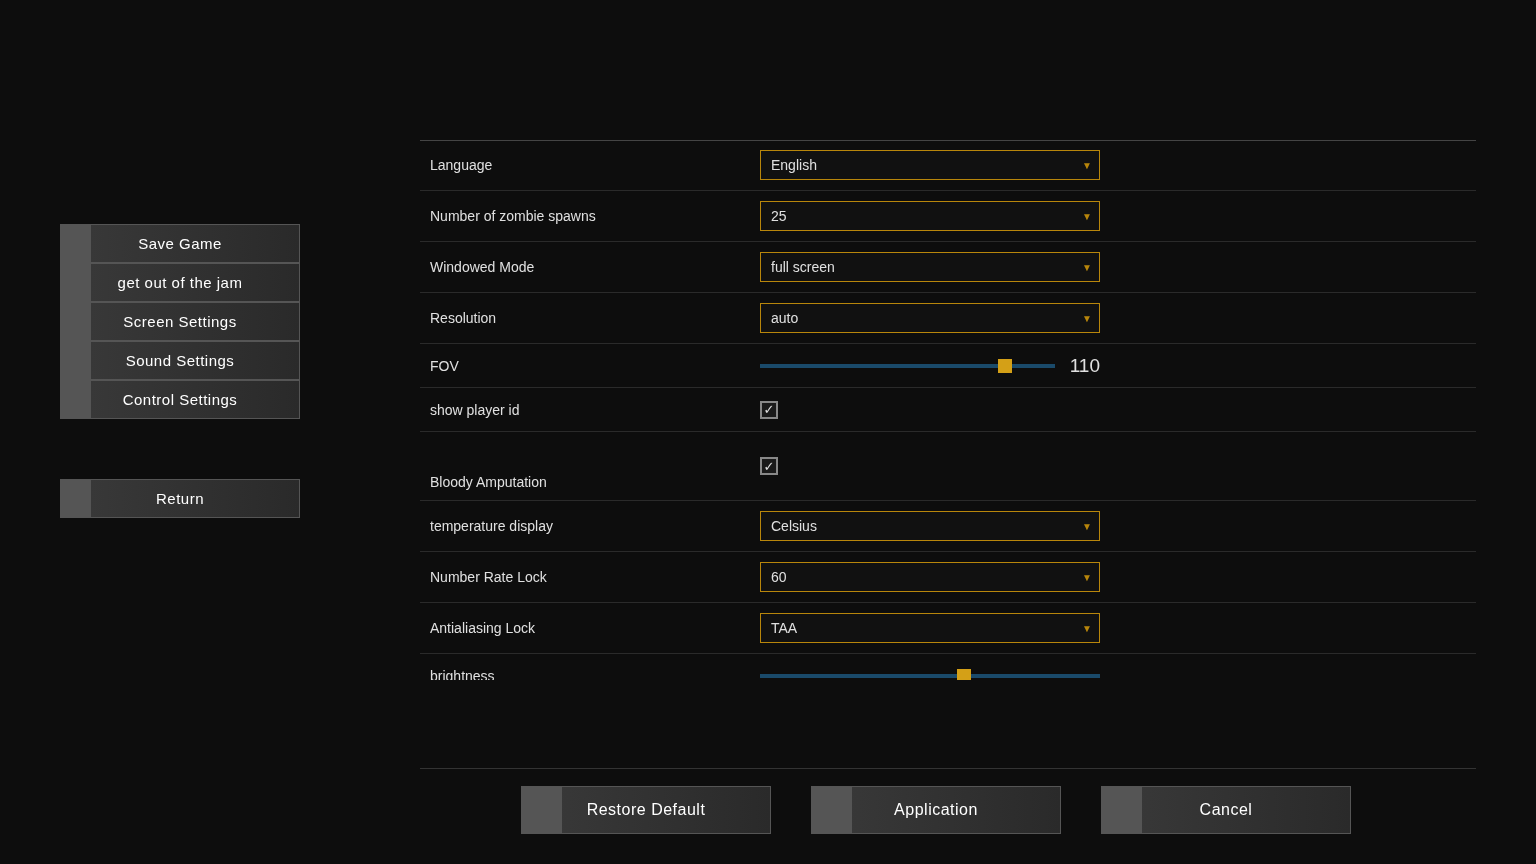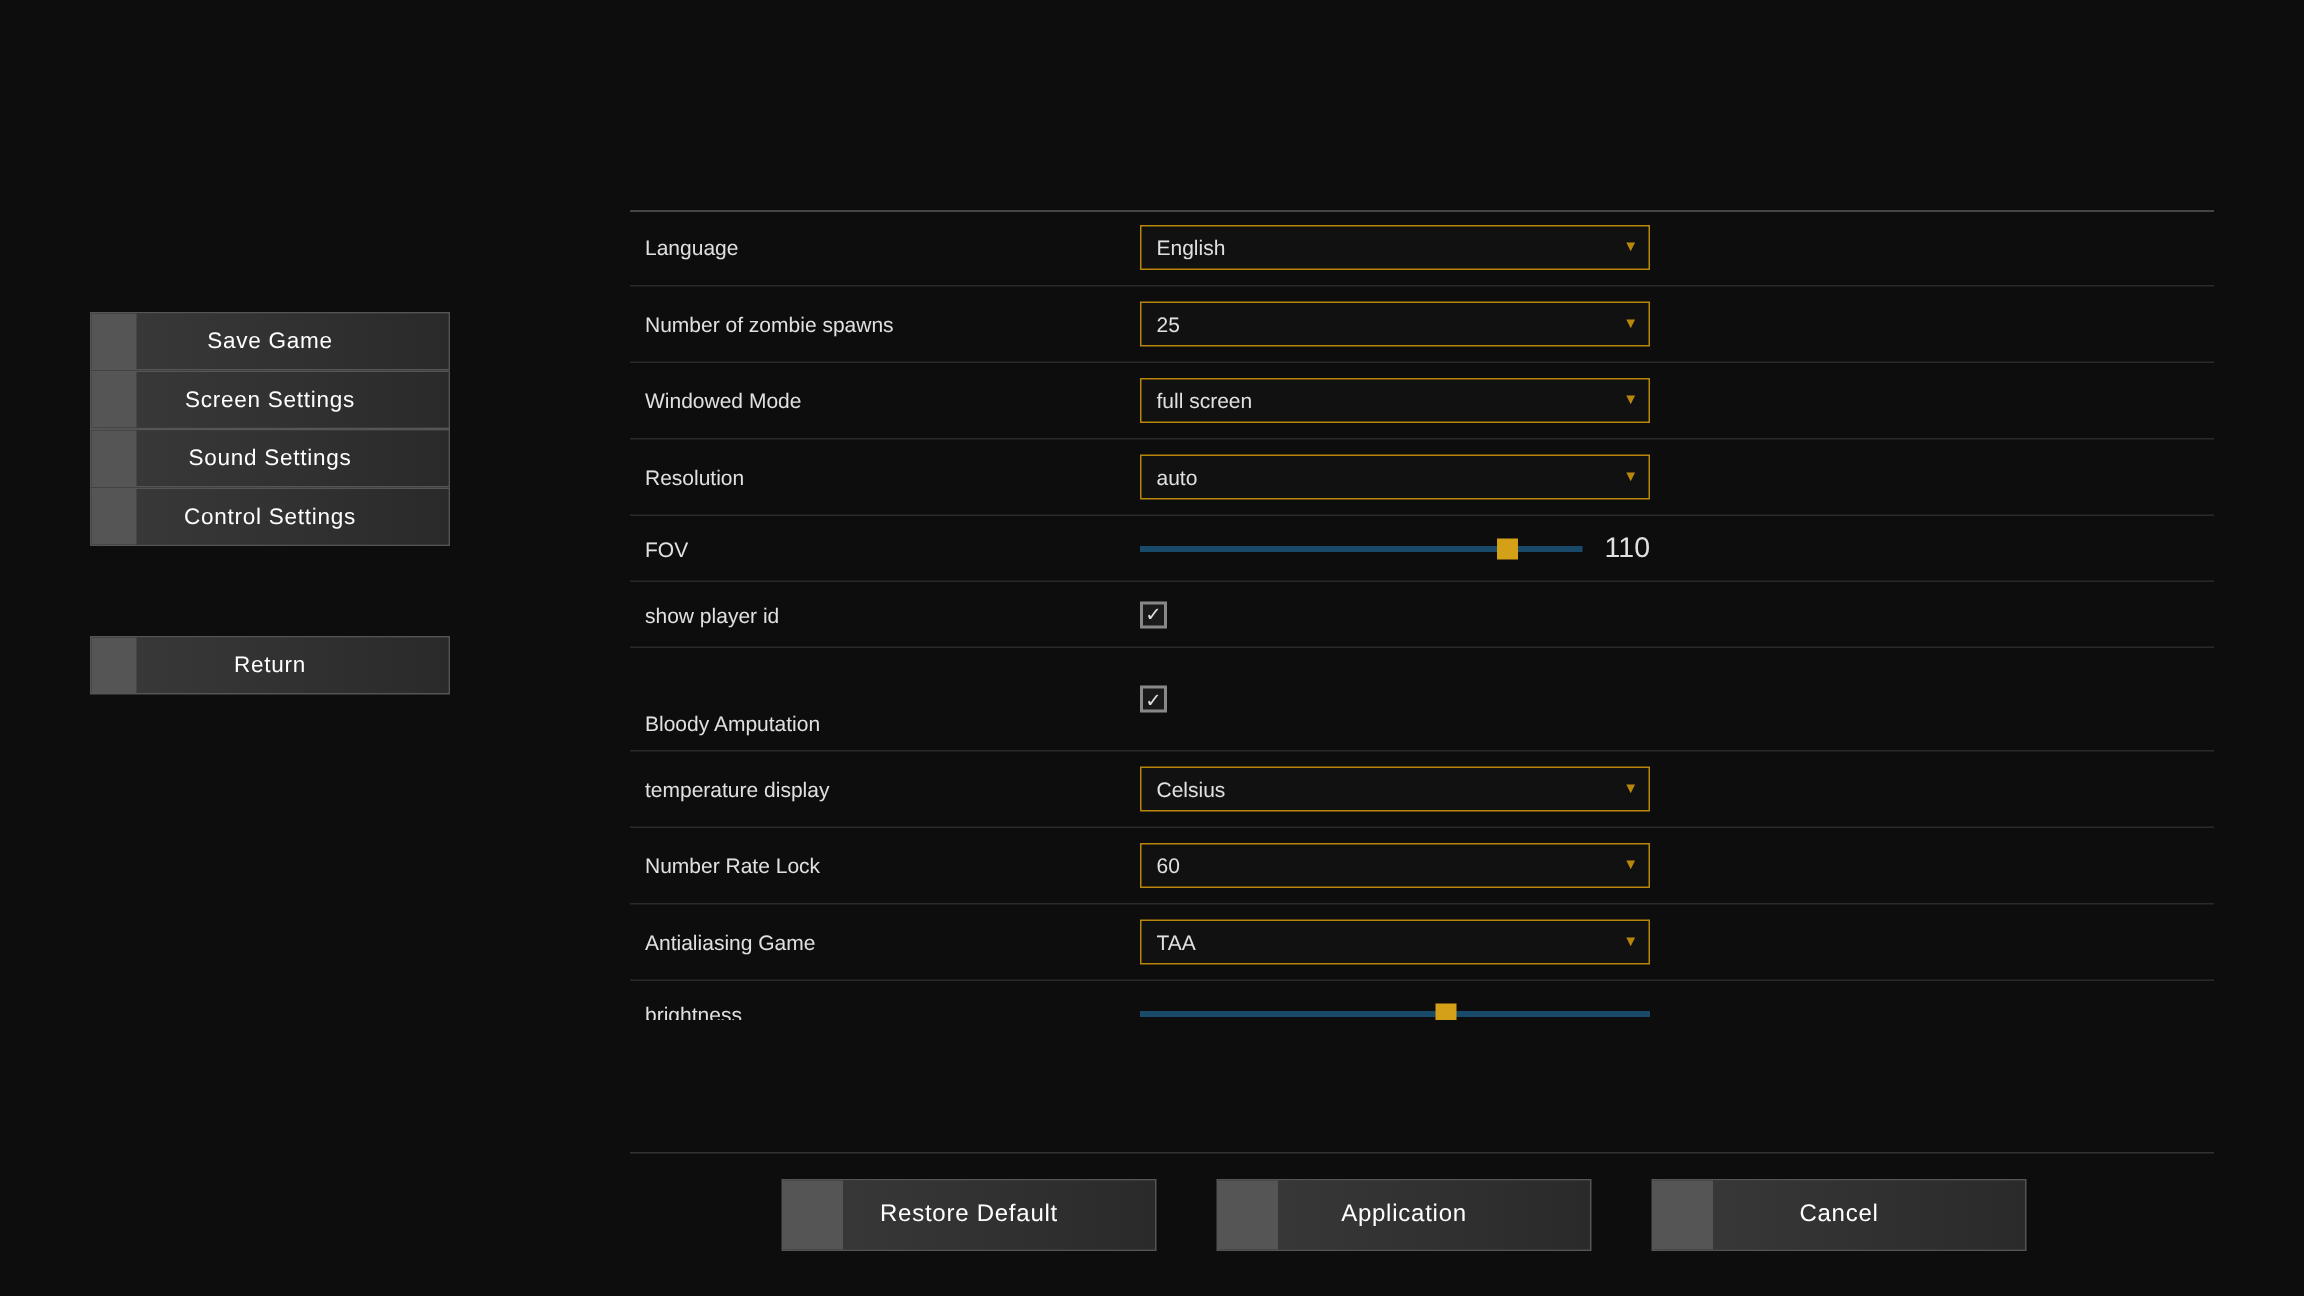--- a/index.html
+++ b/index.html
@@ -10,21 +10,21 @@
       font-family: 'Arial', sans-serif;
       color: #e0e0e0;
       overflow: hidden;
       position: relative;
     }
 
     
     .sidebar {
       position: absolute;
       left: 60px;
-      top: 208px;
+      top: 224px;
       width: 240px;
       display: flex;
       flex-direction: column;
     }
 
     .sidebar-btn {
       background: linear-gradient(90deg, #3a3a3a 0%, #2a2a2a 100%);
       border: 1px solid #555;
       color: #fff;
       padding: 10px 20px;
@@ -251,20 +251,21 @@
       height: 1px;
       background: #333;
     }
   </style>
 </head>
 <body>
 
 <div class="sidebar">
   <div id="sidebar-buttons-container">
       <div class="sidebar-btn"><span>Save Game</span></div>
+      <div class="sidebar-btn"><span>get out of the jam</span></div>
       <div class="sidebar-btn"><span>Screen Settings</span></div>
       <div class="sidebar-btn"><span>Sound Settings</span></div>
       <div class="sidebar-btn"><span>Control Settings</span></div>
     </div>
   <div class="sidebar-spacer"></div>
   <div class="sidebar-btn sidebar-btn-return">
     <span>Return</span>
   </div>
 </div>
 
@@ -324,21 +325,21 @@
             <div class="select-wrapper"><select><option value="Celsius">Celsius</option><option value="Fahrenheit">Fahrenheit</option></select></div>
           </div>
         </div>
         <div class="setting-row">
           <div class="setting-label">Number Rate Lock</div>
           <div class="setting-control">
             <div class="select-wrapper"><select><option value="30">30</option><option value="60" selected="">60</option><option value="120">120</option><option value="144">144</option><option value="unlimited">unlimited</option></select></div>
           </div>
         </div>
         <div class="setting-row">
-          <div class="setting-label">Antialiasing Game</div>
+          <div class="setting-label">Antialiasing Lock</div>
           <div class="setting-control">
             <div class="select-wrapper"><select><option value="None">None</option><option value="FXAA">FXAA</option><option value="TAA" selected="">TAA</option><option value="MSAA">MSAA</option></select></div>
           </div>
         </div>
         <div class="setting-row">
           <div class="setting-label">brightness</div>
           <div class="setting-control">
             <div class="slider-container">
               <div class="slider-track" style="background: rgb(26, 74, 106);">
                 <div class="slider-thumb" style="left: 60%;"></div>

